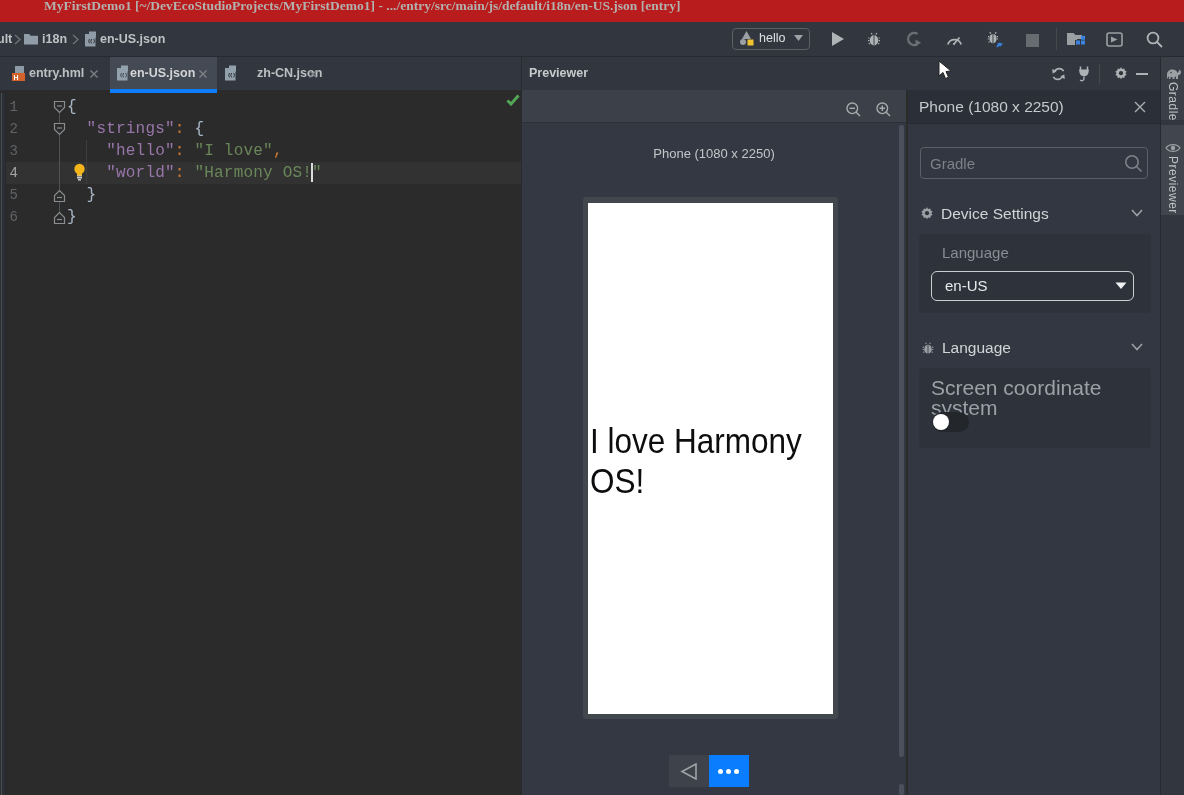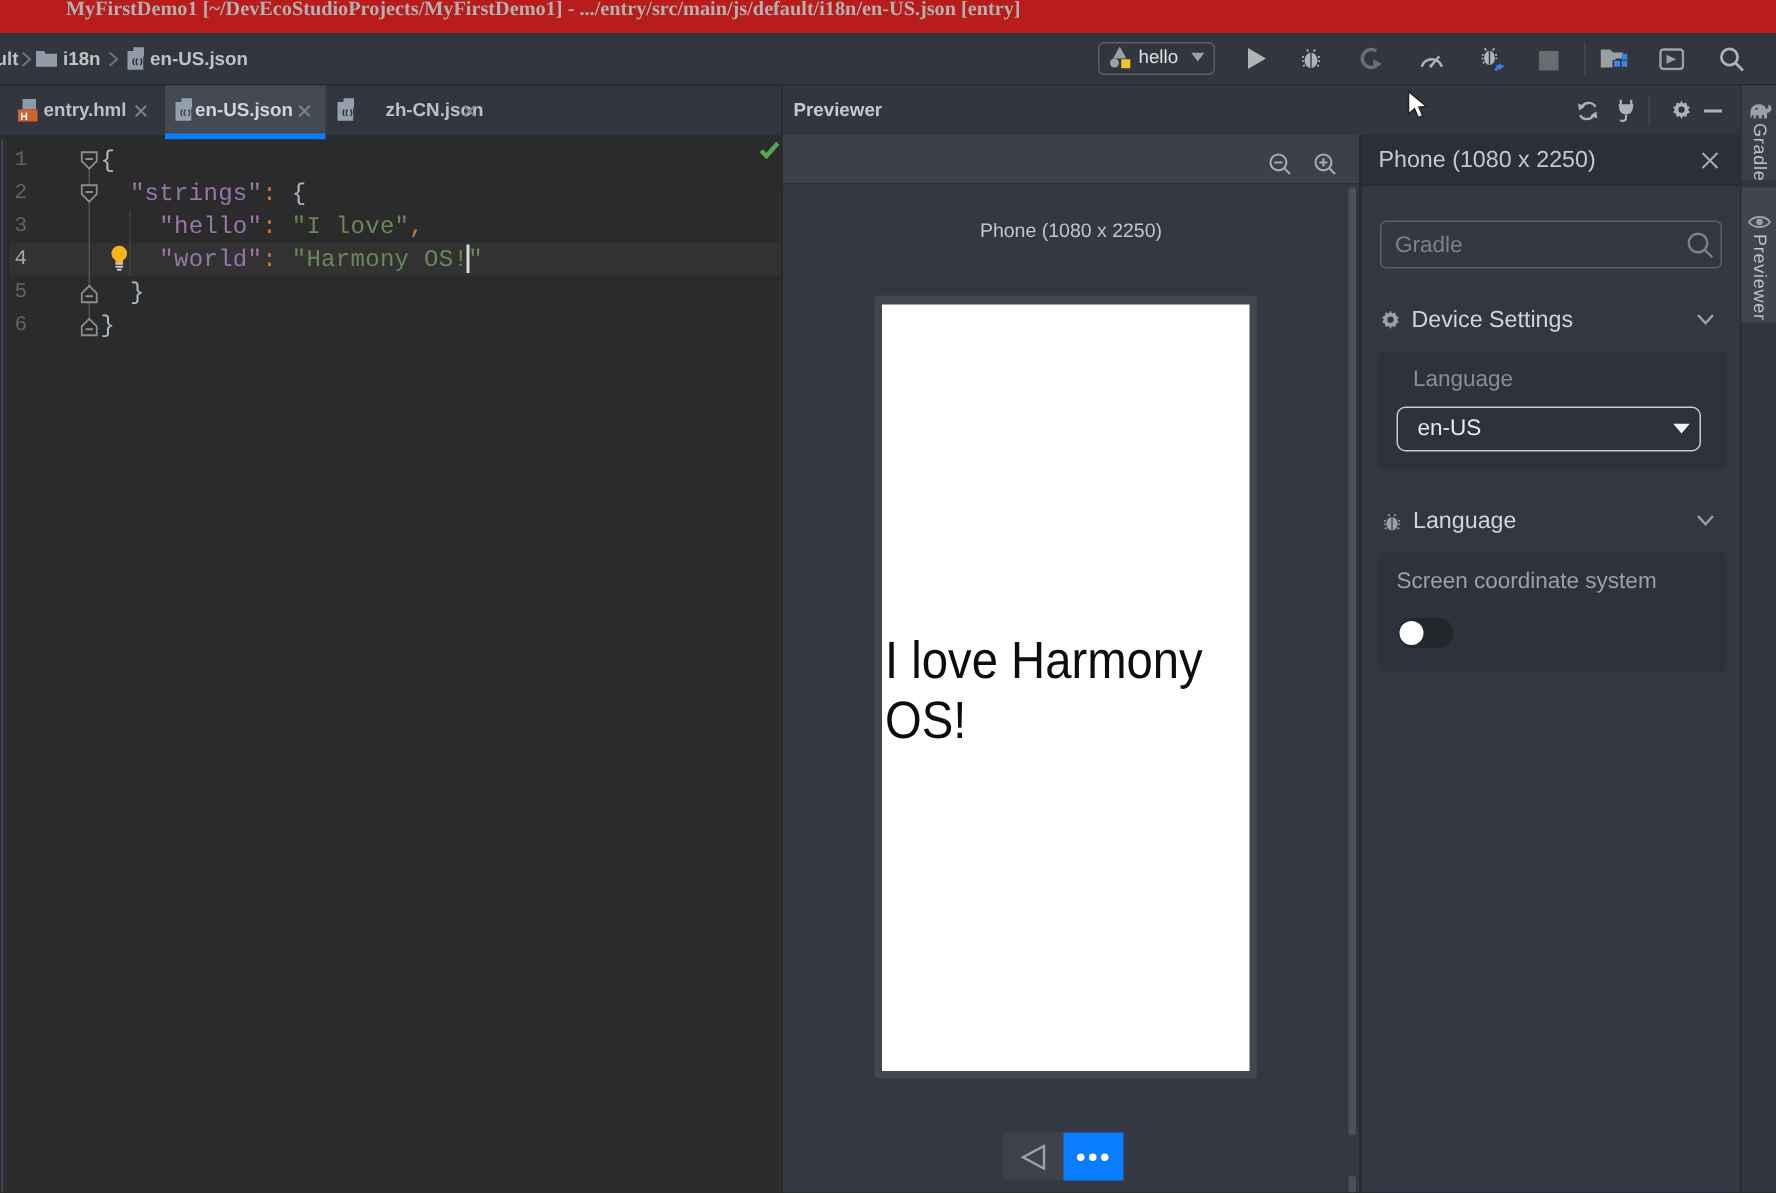--- a/index.html
+++ b/index.html
@@ -294,21 +294,21 @@
       <ellipse cx="8" cy="9.3" rx="4.3" ry="5.1" fill="#9aa0a4"></ellipse>
       <path d="M3.4 7 H2 M12.6 7 H14 M3.2 9.7 H1.8 M12.8 9.7 H14.2 M3.8 12.2 L2.6 13.3 M12.2 12.2 L13.4 13.3" stroke="#9aa0a4" stroke-width="1.2"></path>
       <path d="M8 4.4 V14.2" stroke="#2d323b" stroke-width="0.9"></path>
     </svg>
   <span class="abs" style="left:34px;top:248px;height:20px;line-height:20px;font-size:15.5px;color:#d2d5d7;">Language</span>
   <svg class="abs" style="left:223px;top:253px;" width="12" height="8" viewBox="0 0 12 8">
       <path d="M1 1 L6 6.5 L11 1" stroke="#9ca1a5" stroke-width="1.6" fill="none"></path>
     </svg>
 
   <div class="card" style="top:278px;height:80px;"></div>
-  <span class="abs" style="left:23px;top:288px;height:20px;line-height:20px;font-size:15px;color:#9ba1a6;">Screen coordinate system</span>
+  <span class="abs" style="left:23px;top:288px;height:20px;line-height:20px;font-size:21px;color:#9ba1a6;">Screen coordinate system</span>
   <div class="abs" style="left:24px;top:322px;width:37px;height:20px;border-radius:10px;background:#23272c;"></div>
   <div class="abs" style="left:25px;top:324px;width:16px;height:16px;border-radius:50%;background:#fff;"></div>
 </div>
 
 <div id="strip" class="abs">
   <div class="abs" style="left:0;top:0;width:24px;height:63px;background:#3a3f48;"></div>
   <svg class="abs" style="left:4px;top:10px;" width="17" height="13" viewBox="0 0 17 13">
       <path fill="#9aa0a4" d="M2 12 V7.5 C2 4.5 4.5 2.5 7.5 2.5 C10 2.5 12 3.8 12.6 6 C13.6 5.2 14.2 4 14 2.6 C14 2.6 16.2 3.4 16 5.5 C15.9 7 14.8 8 13 8.3 L13 12 L11 12 L11 9.5 L9.5 10 L9.5 12 L7.5 12 L7.5 10 L5.5 10 L5.5 12 L4 12 L4 9 Z"></path>
       <circle cx="6" cy="5.6" r="0.8" fill="#3a3f48"></circle>
     </svg>

